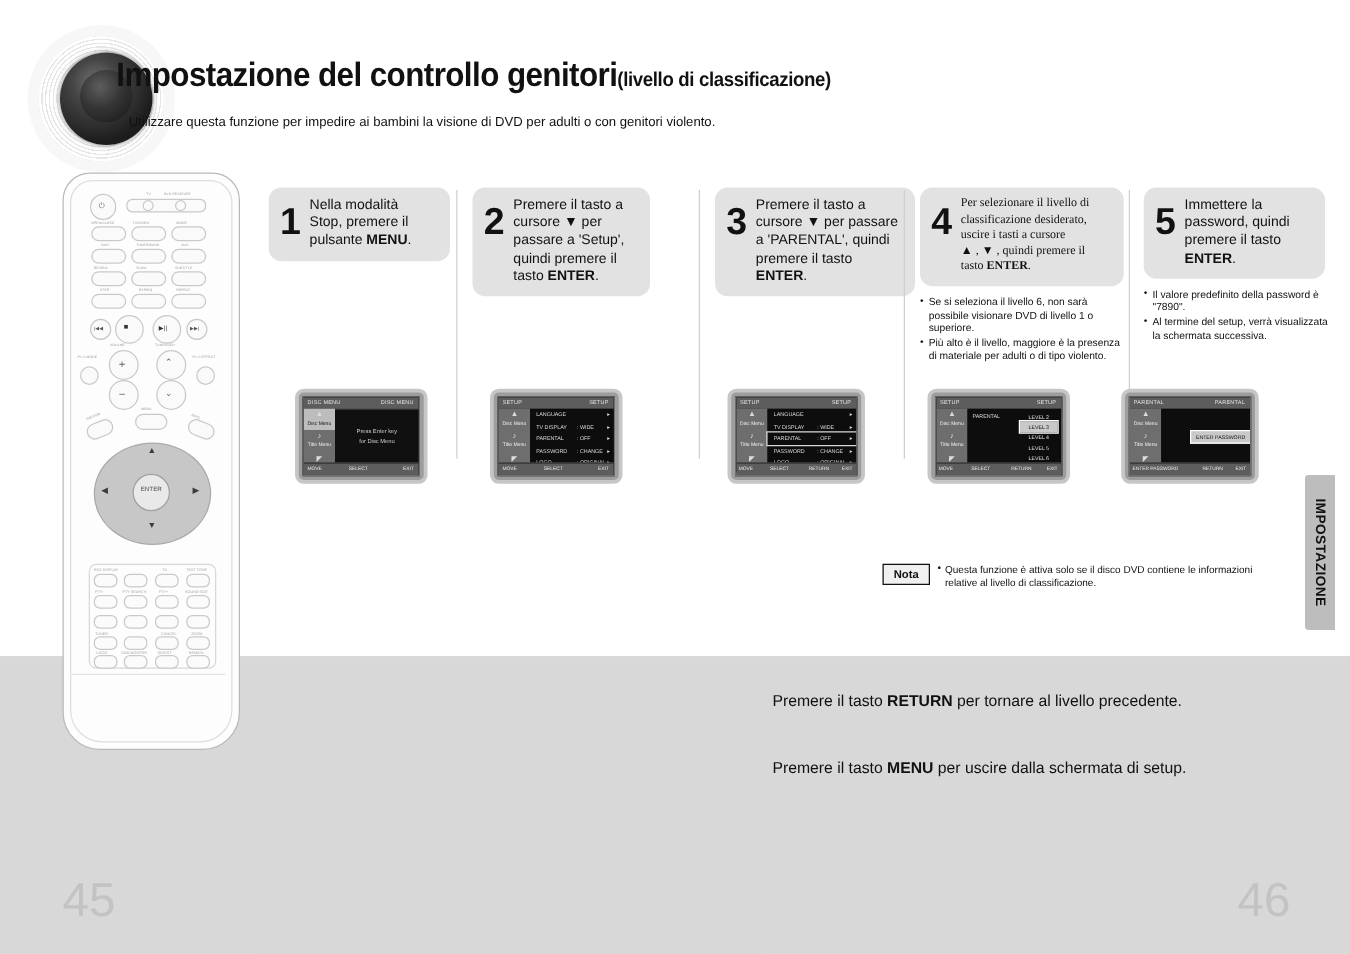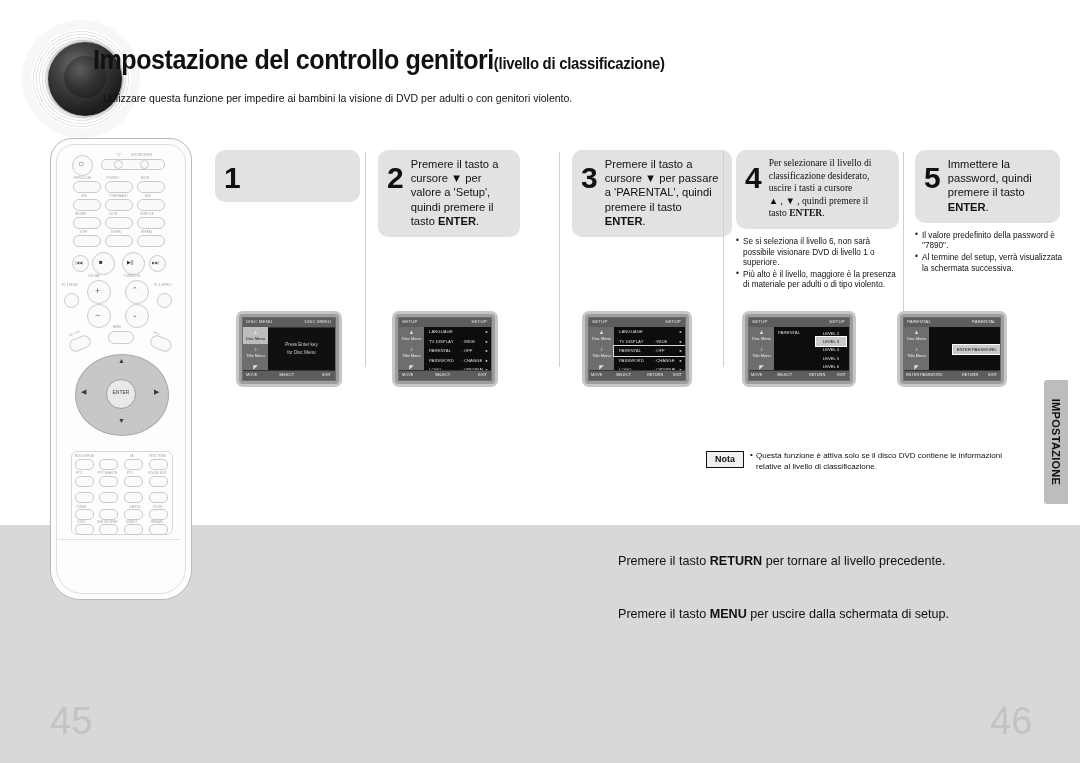--- a/index.html
+++ b/index.html
@@ -332,30 +332,35 @@
     </div>
     <div class="vline" style="left:5px;top:400px;width:124px;height:1px;background:#e2e2e2;"></div>
   </div>
 </div>
 
 <div class="steps">
 
   <div class="step-col" id="col1" style="left:0px;width:145px;">
     <div class="step-box">
       <div class="step-num">1</div>
+      <div class="step-txt">
+        <div>Nella modalità</div>
+        <div>Stop, premere il</div>
+        <div>pulsante <b>MENU</b>.</div>
+      </div>
     </div>
   </div>
 
   <div class="step-col" id="col2" style="left:163px;width:142px;">
     <div class="step-box">
       <div class="step-num">2</div>
       <div class="step-txt">
         <div>Premere il tasto a</div>
         <div>cursore ▼  per</div>
-        <div>valore a 'Setup',</div>
+        <div>passare a 'Setup',</div>
         <div>quindi premere il</div>
         <div>tasto <b>ENTER</b>.</div>
       </div>
     </div>
   </div>
 
   <div class="step-col" id="col3" style="left:357px;width:160px;">
     <div class="step-box">
       <div class="step-num">3</div>
       <div class="step-txt">

